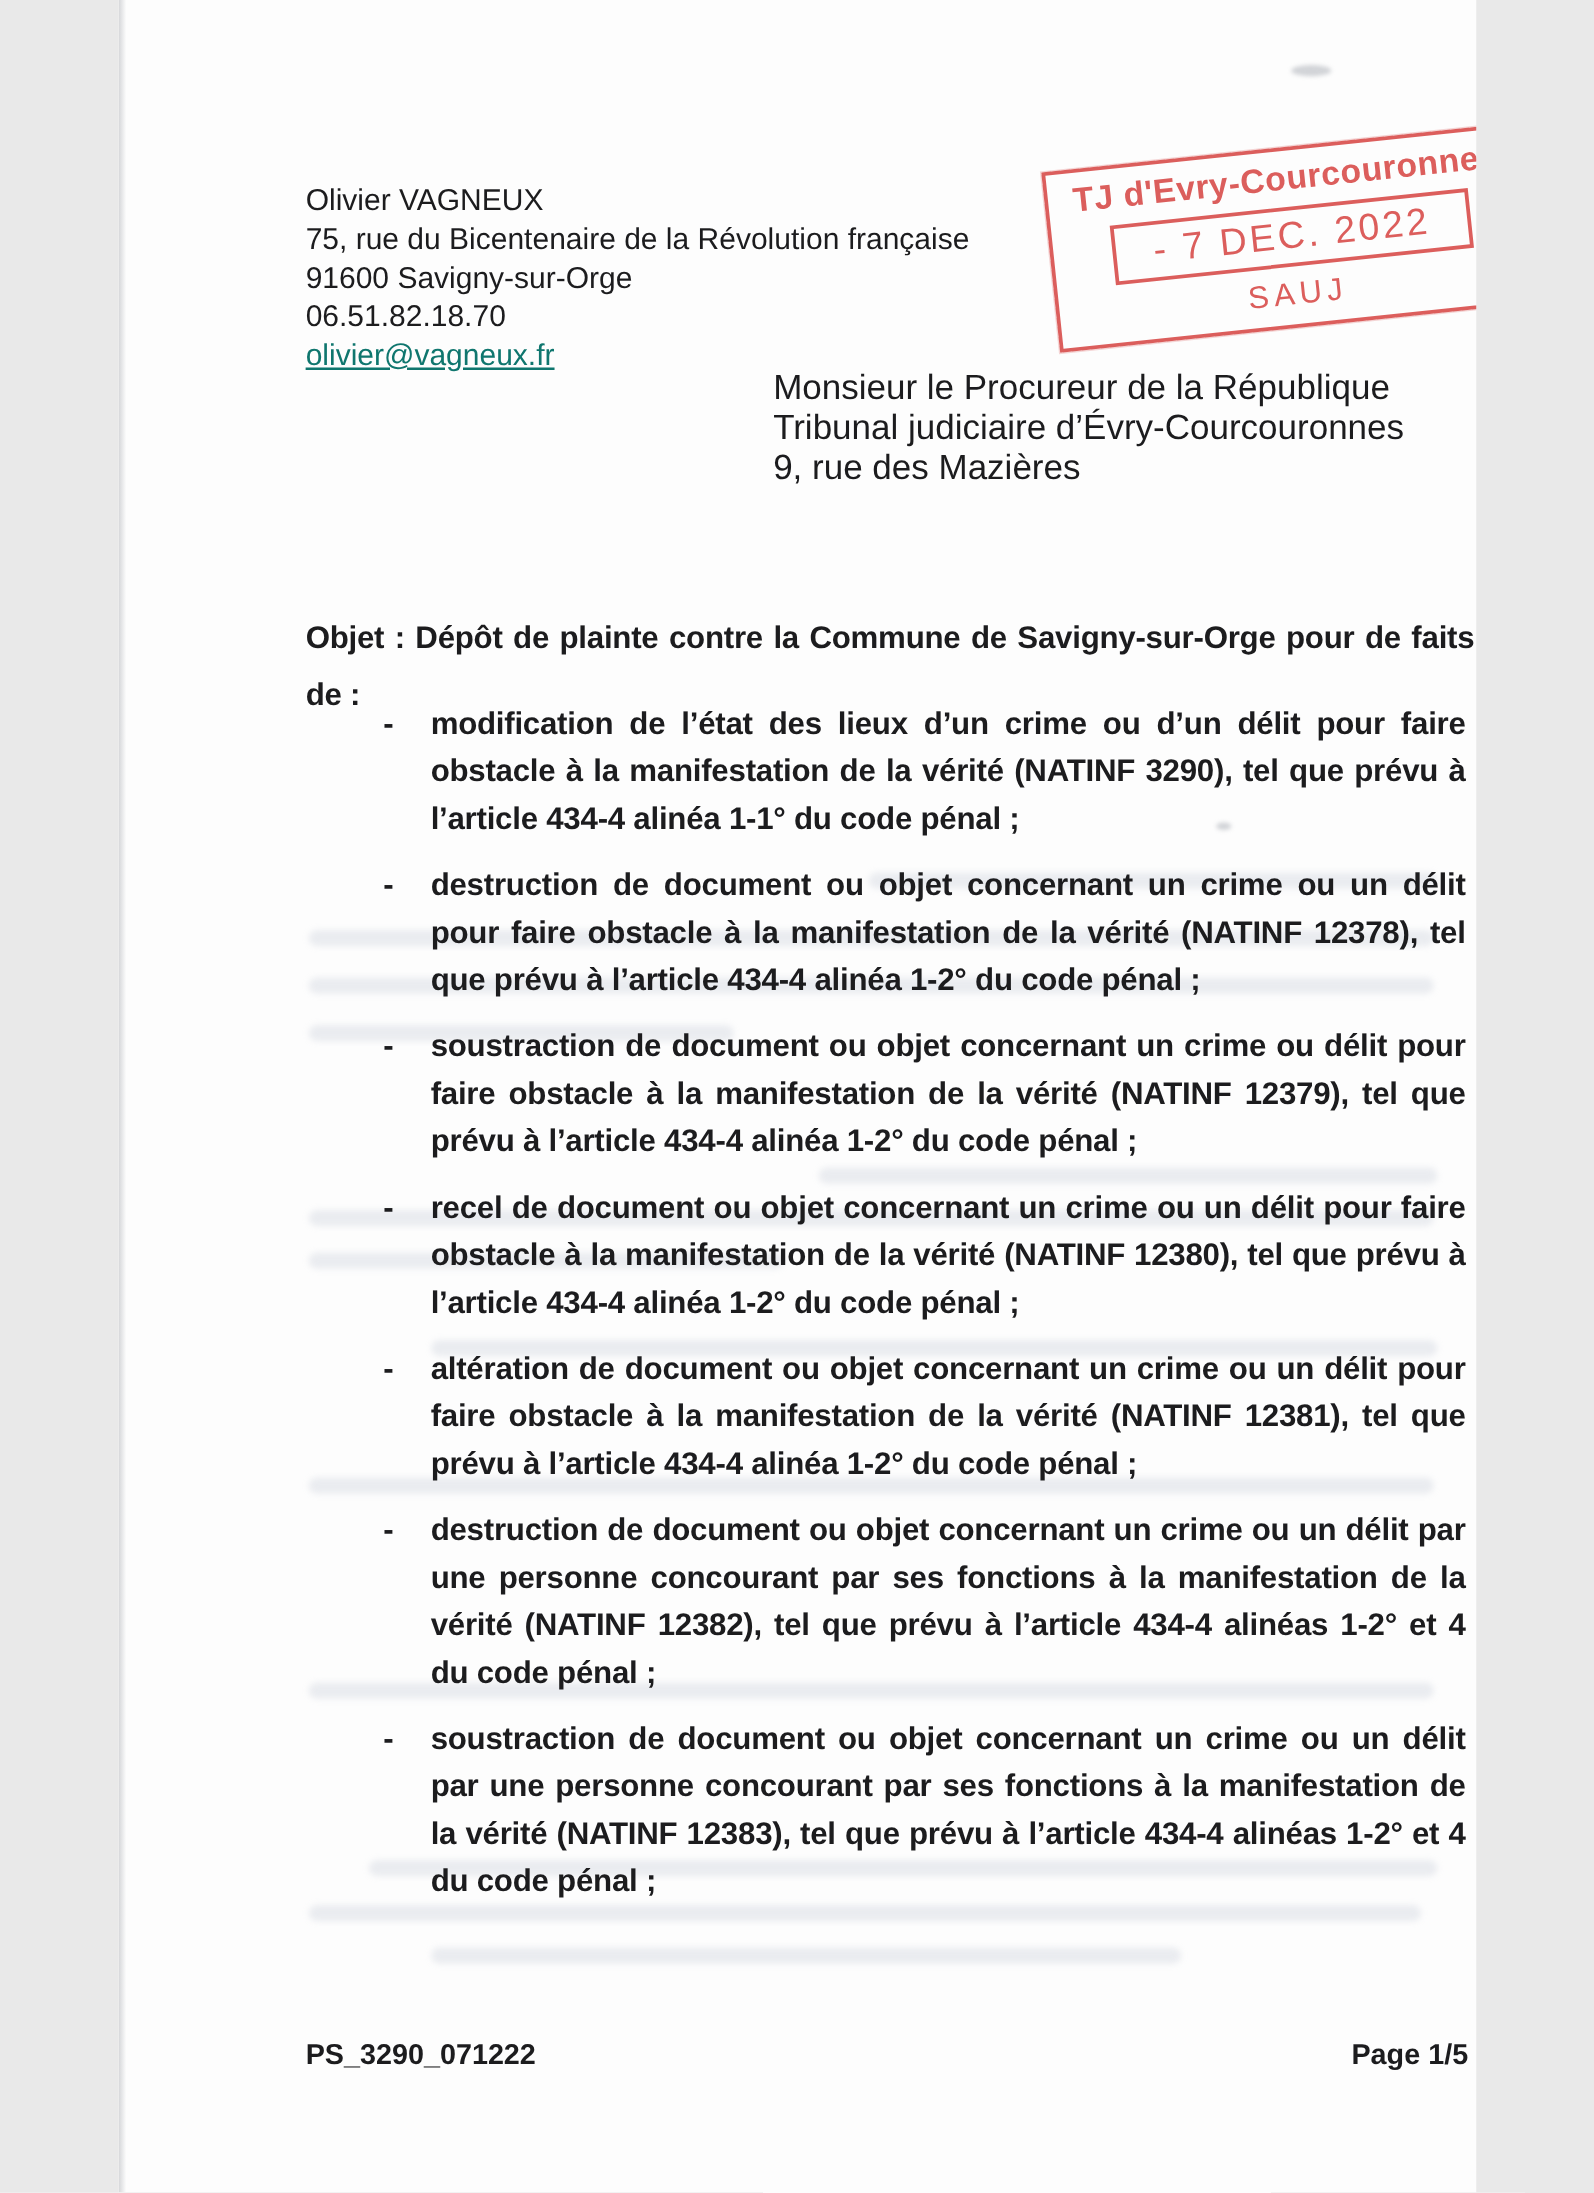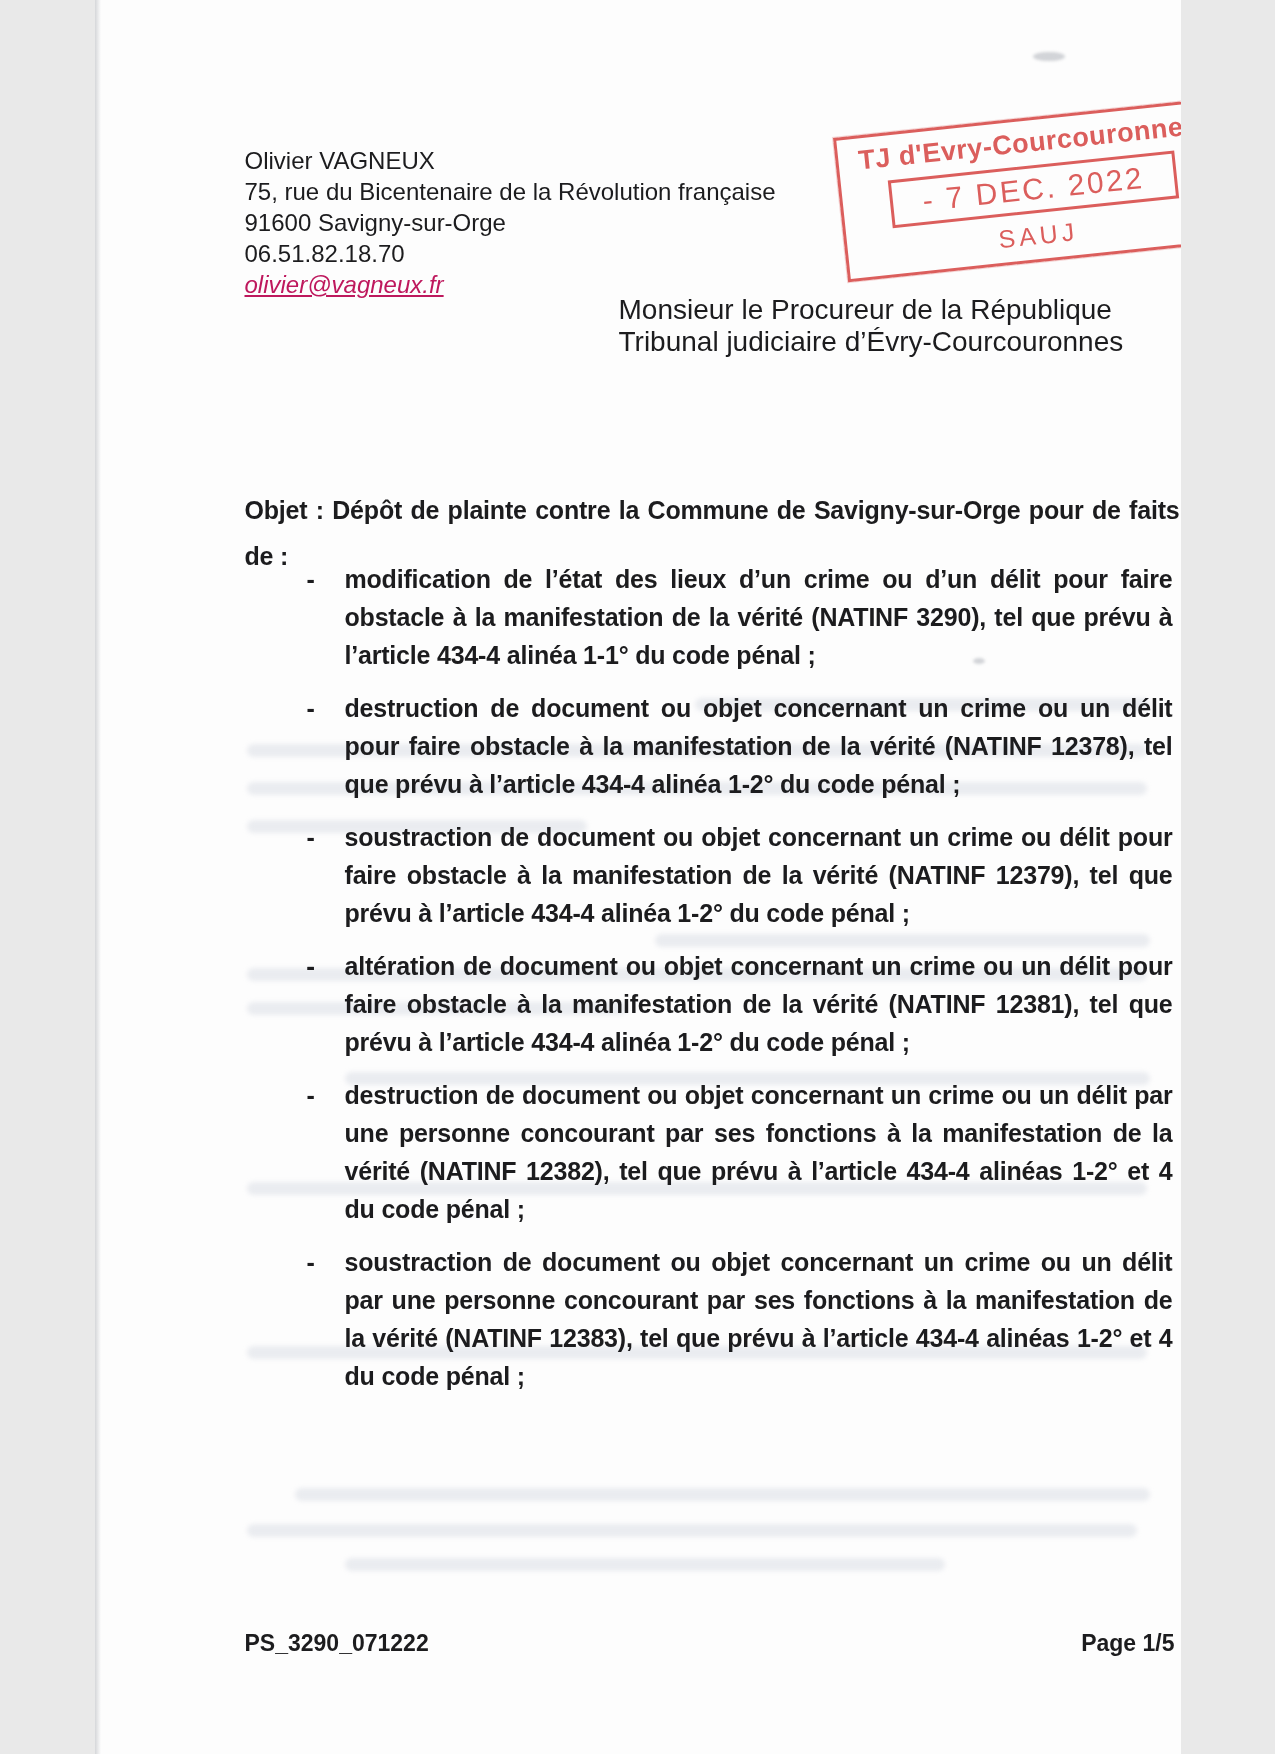--- a/index.html
+++ b/index.html
@@ -15,21 +15,21 @@
   
   .scan-edge{position:absolute;left:0;top:0;bottom:0;width:6px;
     background:linear-gradient(to right, rgba(110,115,125,.28), rgba(110,115,125,0));}
   .speck{position:absolute;background:rgba(130,135,145,.35);filter:blur(1.5px);border-radius:50%;}
   .bleed{position:absolute;height:13px;border-radius:7px;
     background:rgba(160,172,192,.20);filter:blur(2.5px);z-index:0;}
   .content{position:relative;z-index:1;}
 
   
   .sender{position:absolute;left:150px;top:145px;font-size:24px;line-height:31px;}
-  .sender a{color:#be185d;text-decoration:underline;font-style:italic;}
+  .sender a{color:#0f766e;text-decoration:underline;}
 
   
   .stamp{
     position:absolute;left:738px;top:138px;width:382px;
     border:3px solid #d9514f;
     transform:rotate(-6deg);transform-origin:top left;
     color:#d9514f;text-align:center;
     padding:7px 0 9px 0;opacity:.92;
     box-shadow:0 0 0 1px rgba(217,81,79,.25);
   }
@@ -97,20 +97,21 @@
 
     <div class="stamp">
       <div class="stamp-court">TJ d'Evry-Courcouronnes</div>
       <div class="stamp-date-box">- 7 DEC. 2022</div>
       <div class="stamp-service">SAUJ</div>
     </div>
 
     <div class="recipient">
       <div>Monsieur le Procureur de la République</div>
       <div>Tribunal judiciaire d’Évry-Courcouronnes</div>
+      <div>9, rue des Mazières</div>
     </div>
 
     <div class="subject">Objet&nbsp;: Dépôt de plainte contre la Commune de Savigny-sur-Orge pour de faits de&nbsp;:</div>
 
     <div class="complaints">
 
       <div class="complaint">
         <span class="dash">-</span>
         <div class="ctext">modification de l’état des lieux d’un crime ou d’un délit pour faire obstacle à la manifestation de la vérité (NATINF 3290), tel que prévu à l’article 434-4 alinéa 1-1° du code pénal&nbsp;;</div>
       </div>
@@ -120,20 +121,21 @@
         <div class="ctext">destruction de document ou objet concernant un crime ou un délit pour faire obstacle à la manifestation de la vérité (NATINF 12378), tel que prévu à l’article 434-4 alinéa 1-2° du code pénal&nbsp;;</div>
       </div>
 
       <div class="complaint">
         <span class="dash">-</span>
         <div class="ctext">soustraction de document ou objet concernant un crime ou délit pour faire obstacle à la manifestation de la vérité (NATINF 12379), tel que prévu à l’article 434-4 alinéa 1-2° du code pénal&nbsp;;</div>
       </div>
 
       <div class="complaint">
         <span class="dash">-</span>
+        <div class="ctext">recel de document ou objet concernant un crime ou un délit pour faire obstacle à la manifestation de la vérité (NATINF 12380), tel que prévu à l’article 434-4 alinéa 1-2° du code pénal&nbsp;;</div>
       </div>
 
       <div class="complaint">
         <span class="dash">-</span>
         <div class="ctext">altération de document ou objet concernant un crime ou un délit pour faire obstacle à la manifestation de la vérité (NATINF 12381), tel que prévu à l’article 434-4 alinéa 1-2° du code pénal&nbsp;;</div>
       </div>
 
       <div class="complaint">
         <span class="dash">-</span>
         <div class="ctext">destruction de document ou objet concernant un crime ou un délit par une personne concourant par ses fonctions à la manifestation de la vérité (NATINF 12382), tel que prévu à l’article 434-4 alinéas 1-2° et 4 du code pénal&nbsp;;</div>

